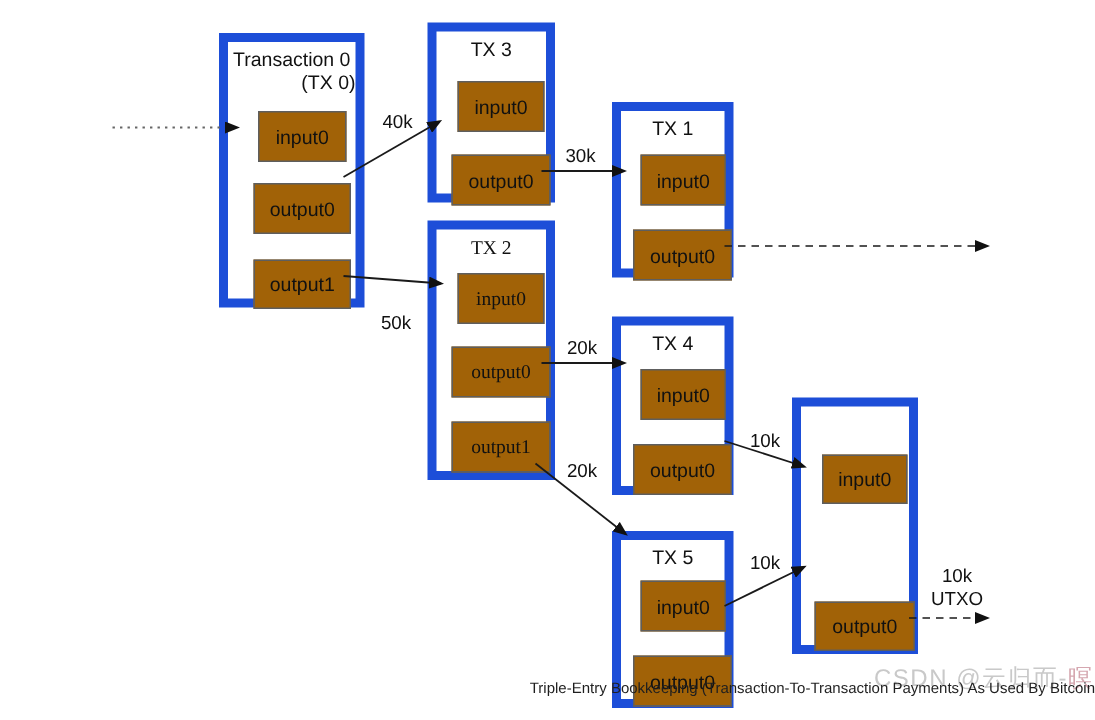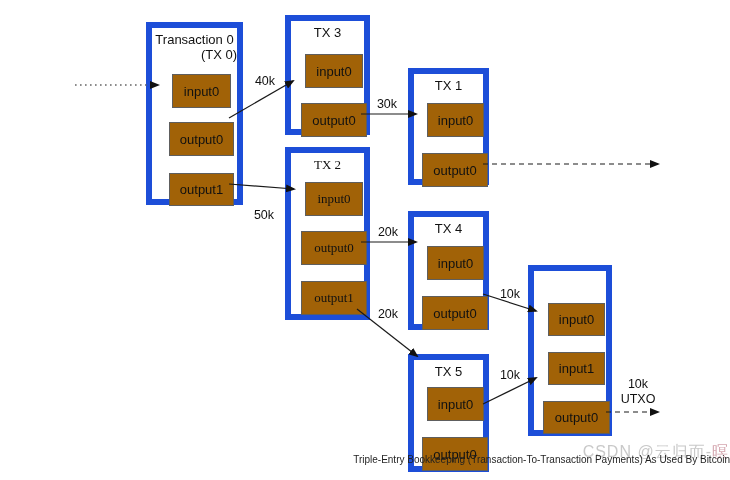--- a/index.html
+++ b/index.html
@@ -79,21 +79,20 @@
   </div>
 
   <div class="txbox" style="left:408px;top:325px;width:81px;height:118px;margin-top:29px;">
     <div class="txtitle">TX 5</div>
     <div class="port" style="left:13px;top:27px;width:57px;height:34px;">input0</div>
     <div class="port" style="left:8px;top:77px;width:66px;height:34px;">output0</div>
   </div>
 
   <div class="txbox" style="left:528px;top:265px;width:84px;height:171px;">
     <div class="port" style="left:14px;top:32px;width:57px;height:33px;">input0</div>
-    <div class="port" style="left:14px;top:81px;width:57px;height:33px;">input1</div>
     <div class="port" style="left:9px;top:130px;width:67px;height:33px;">output0</div>
   </div>
 
   <svg class="overlay" width="730" height="480" viewBox="0 0 730 480">
     <defs>
       <marker id="ah" markerWidth="10" markerHeight="8" refX="8" refY="4" orient="auto" markerUnits="userSpaceOnUse">
         <path d="M0,0 L10,4 L0,8 Z" fill="#111"></path>
       </marker>
     </defs>
     <line class="dotted" x1="75" y1="85" x2="158" y2="85" marker-end="url(#ah)"></line>

